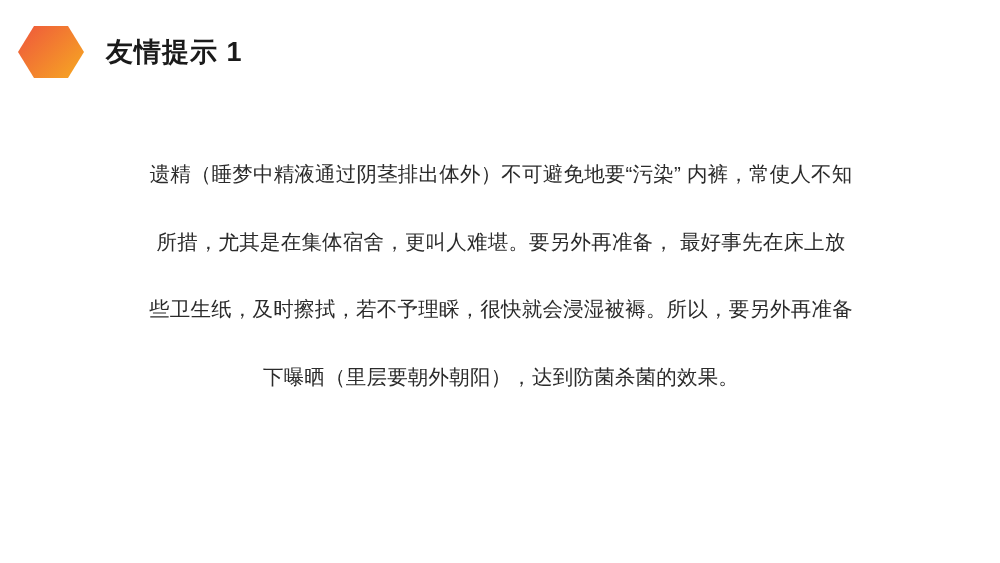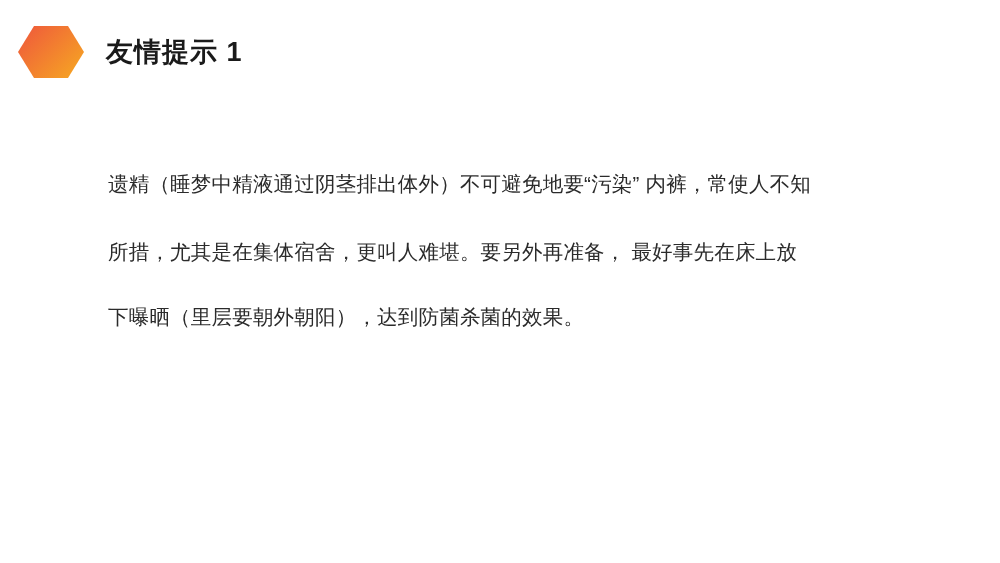--- a/index.html
+++ b/index.html
@@ -12,20 +12,21 @@
     background: #ffffff;
     font-family: "Liberation Sans", sans-serif;
     overflow: hidden;
   }
   .slide {
     position: relative;
     width: 1000px;
     height: 404px;
     background: #ffffff;
     box-sizing: border-box;
+    text-align: center;
   }
   .title-row {
     position: absolute;
     left: 0;
     top: 22px;
     display: flex;
     align-items: center;
     height: 60px;
   }
   .hex-marker {
@@ -42,35 +43,33 @@
     font-size: 27px;
     font-weight: bold;
     color: #1a1a1a;
     letter-spacing: 1px;
     line-height: 1;
     white-space: nowrap;
   }
   .body-block {
     position: absolute;
     left: 68px;
-    top: 174px;
+    top: 164px;
     width: 866px;
-    margin-left: 40px;
   }
   .body-line {
     font-size: 20.5px;
     color: #2b2b2b;
     line-height: 1;
     margin-bottom: 47px;
     white-space: nowrap;
     letter-spacing: 0.2px;
   }
   .body-line:last-child {
     margin-bottom: 0;
-    font-family: Liberation Mono, monospace;
   }
 </style>
 </head>
 <body>
 
 <div class="slide">
 
   <div class="title-row">
     <div class="hex-marker">
       <svg width="66" height="56" viewBox="0 0 66 56" xmlns="http://www.w3.org/2000/svg">
@@ -82,16 +81,17 @@
         </defs>
         <path d="M16 2 L50 2 L66 28 L50 54 L16 54 L0 28 Z" fill="url(#hexgrad)"></path>
       </svg>
     </div>
     <div class="title-text">友情提示  1</div>
   </div>
 
   <div class="body-block">
     <div class="body-line">遗精（睡梦中精液通过阴茎排出体外）不可避免地要“污染” 内裤，常使人不知</div>
     <div class="body-line">所措，尤其是在集体宿舍，更叫人难堪。要另外再准备， 最好事先在床上放</div>
+    <div class="body-line">些卫生纸，及时擦拭，若不予理睬，很快就会浸湿被褥。所以，要另外再准备</div>
     <div class="body-line">下曝晒（里层要朝外朝阳），达到防菌杀菌的效果。</div>
   </div>
 
 </div>
 
 </body></html>

